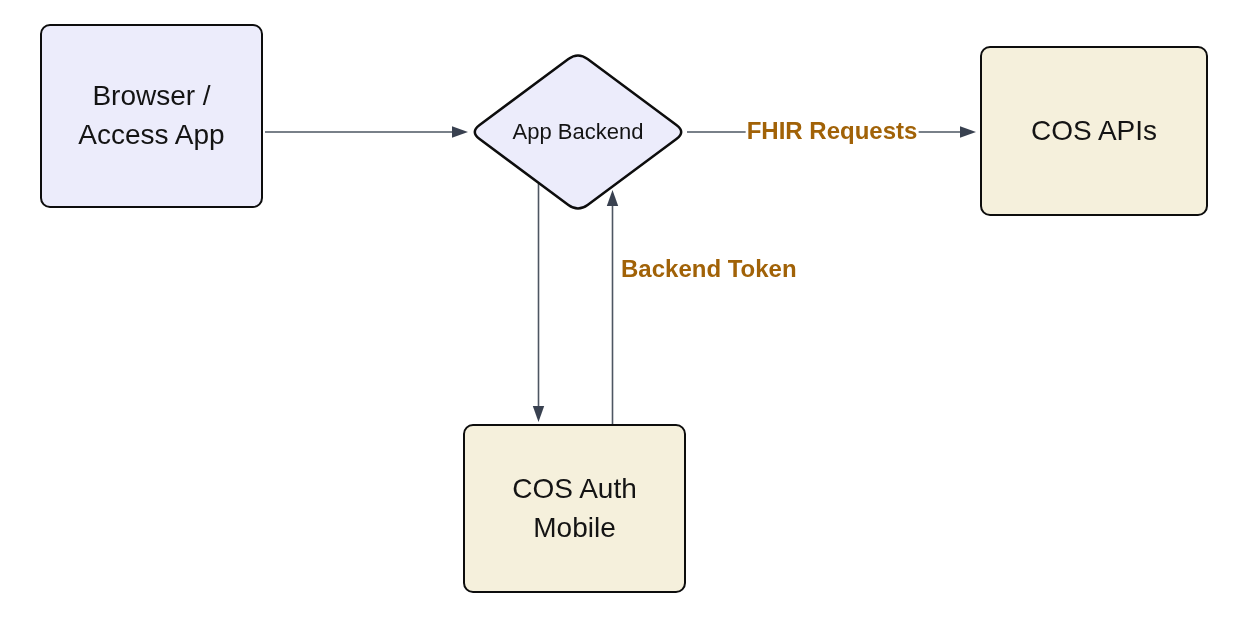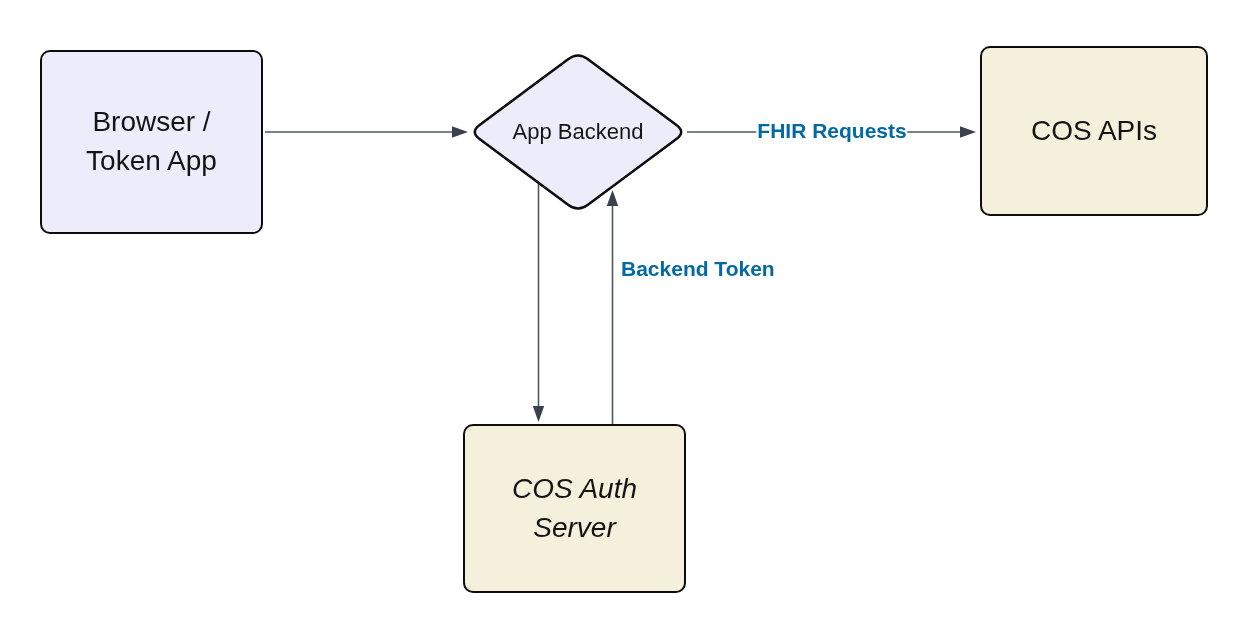--- a/index.html
+++ b/index.html
@@ -39,22 +39,22 @@
     width: 216px; height: 160px;
     display: flex;
     align-items: center;
     justify-content: center;
     font-size: 22px;
     color: #141414;
   }
   .edge-label {
     position: absolute;
     font-weight: bold;
-    font-size: 21px;
-    color: #0369a1;
+    font-size: 24px;
+    color: #a16207;
     white-space: nowrap;
   }
   .edge-label-fhir {
     left: 832px; top: 131px;
     transform: translate(-50%, -50%);
     background: #ffffff;
     padding: 0 1px;
   }
   .edge-label-client {
     right: 711px; top: 307px;
@@ -80,34 +80,34 @@
 
     <line x1="538.5" y1="184" x2="538.5" y2="408" stroke="#4d5662" stroke-width="1.6"></line>
     <polygon points="538.5,422 532.8,406 544.2,406" fill="#394150"></polygon>
 
     <line x1="612.5" y1="424" x2="612.5" y2="206" stroke="#4d5662" stroke-width="1.6"></line>
     <polygon points="612.5,190 606.8,206 618.2,206" fill="#394150"></polygon>
 
     <path d="M479.6,124.9 L568.4,59.1 Q578,52 587.6,59.1 L676.4,124.9 Q686,132 676.4,139.1 L587.6,204.9 Q578,212 568.4,204.9 L479.6,139.1 Q470,132 479.6,124.9 Z" fill="#ececfb" stroke="#0d0d0d" stroke-width="2.5"></path>
   </svg>
 
-  <div class="node node-purple" style="left:40px; top:50px; width:223px; height:184px;">
+  <div class="node node-purple" style="left:40px; top:24px; width:223px; height:184px;">
     <span>Browser /</span>
-    <span>Token App</span>
+    <span>Access App</span>
   </div>
 
   <div class="diamond-label">
     <span>App Backend</span>
   </div>
 
   <div class="node node-cream" style="left:980px; top:46px; width:228px; height:170px;">
     <span>COS APIs</span>
   </div>
 
-  <div class="node node-cream" style="left:463px; top:424px; width:223px; height:169px;font-style:italic;">
+  <div class="node node-cream" style="left:463px; top:424px; width:223px; height:169px;">
     <span>COS Auth</span>
-    <span>Server</span>
+    <span>Mobile</span>
   </div>
 
   <div class="edge-label edge-label-fhir">FHIR Requests</div>
   <div class="edge-label edge-label-token">Backend Token</div>
 
 </div>
 
 </body></html>

